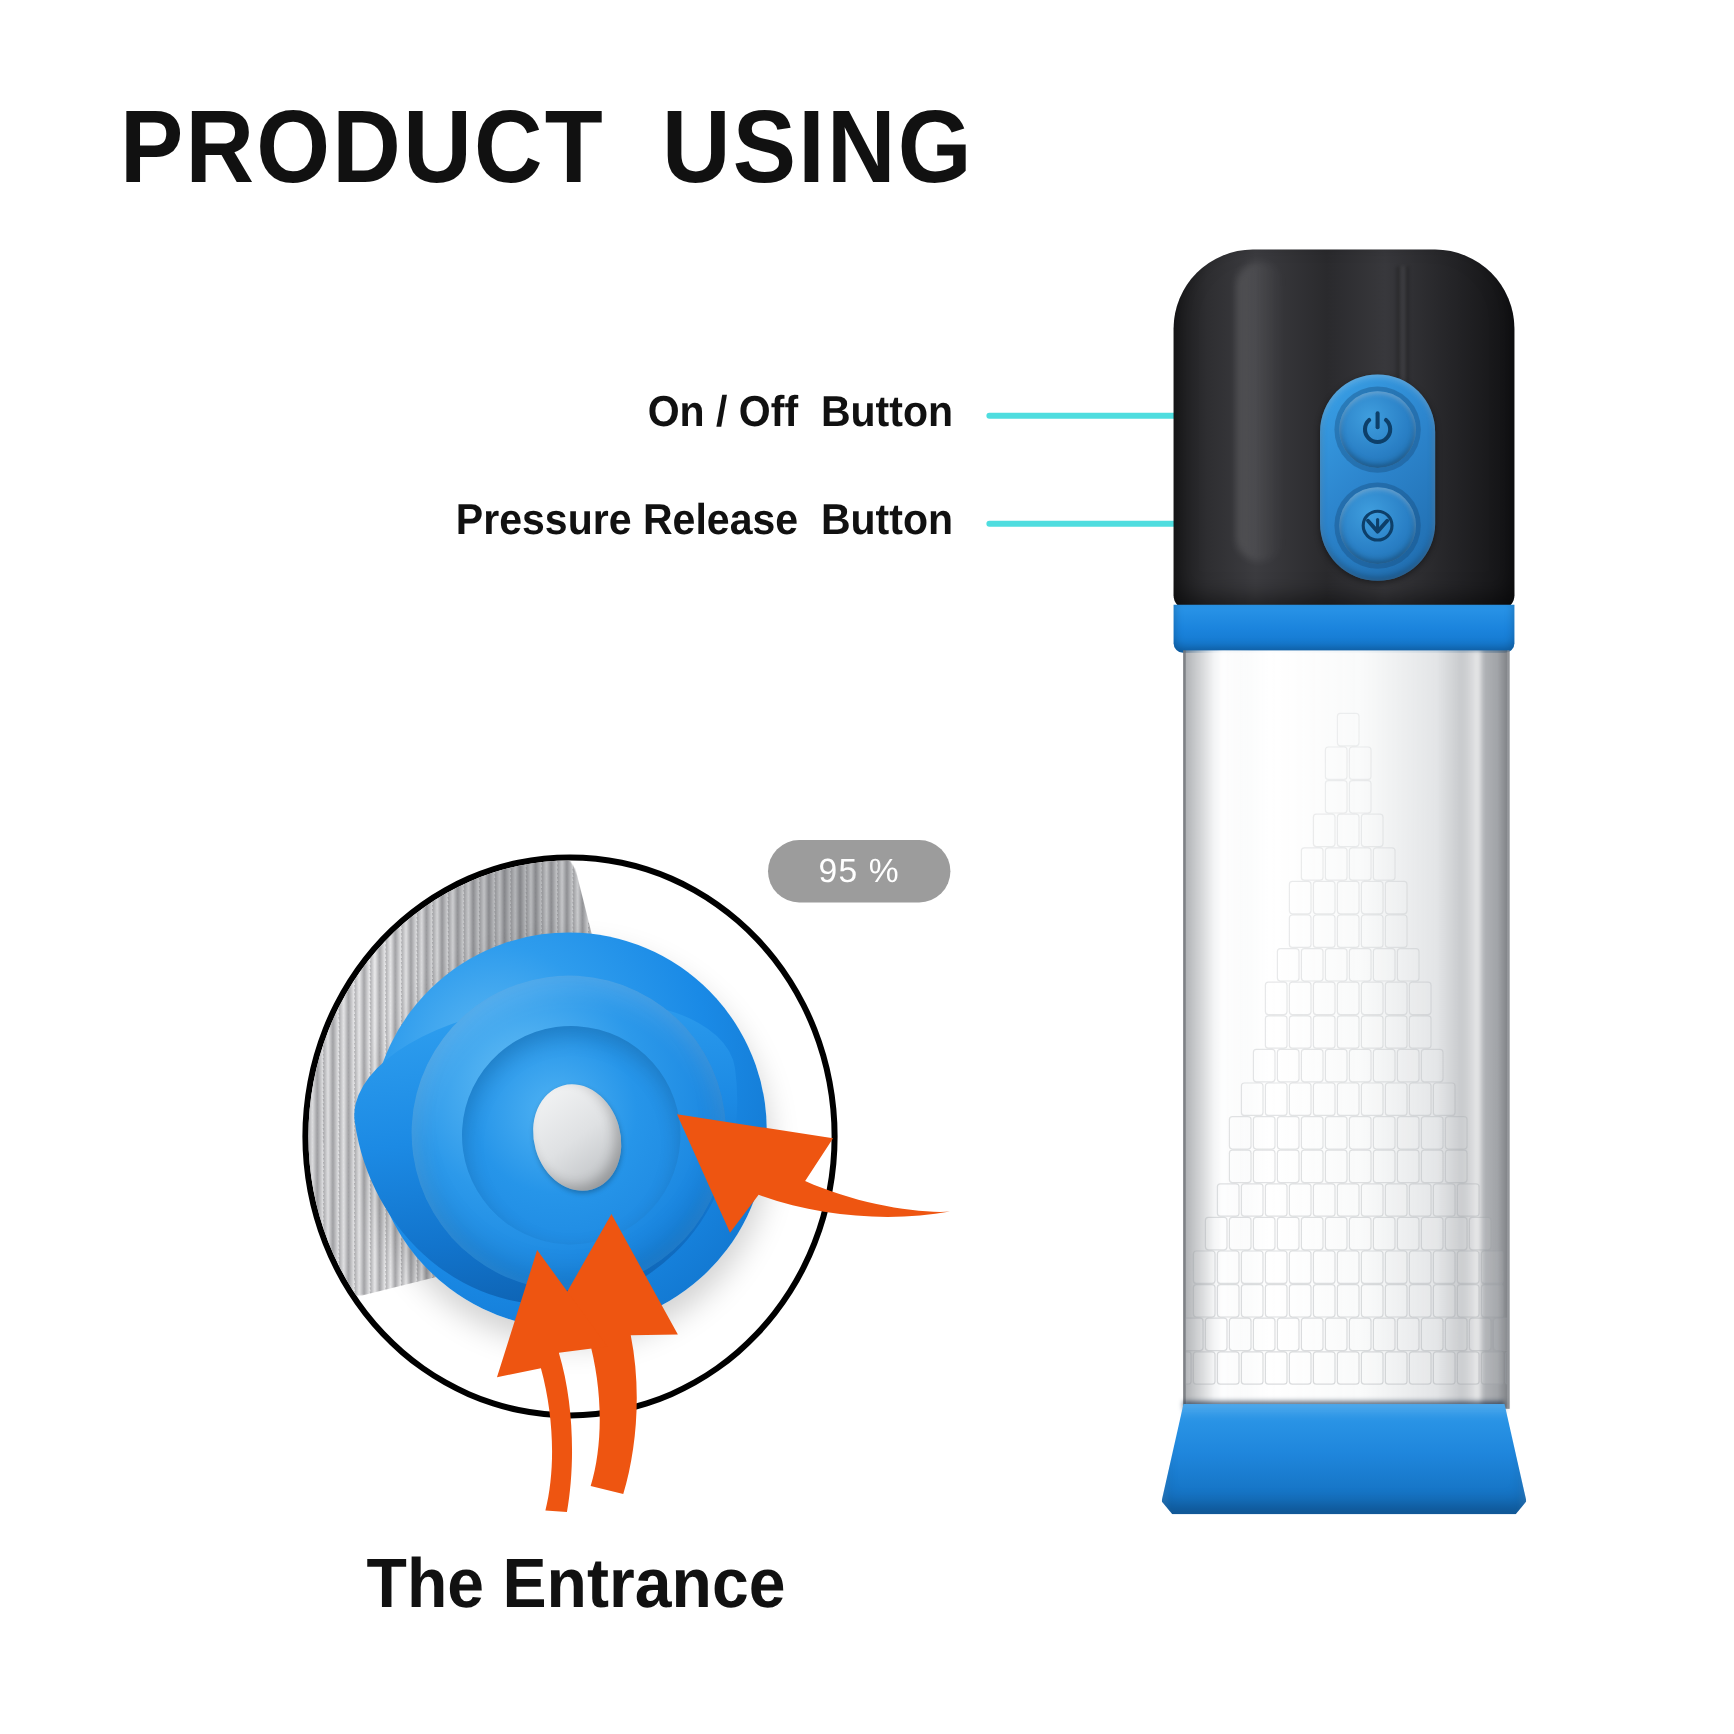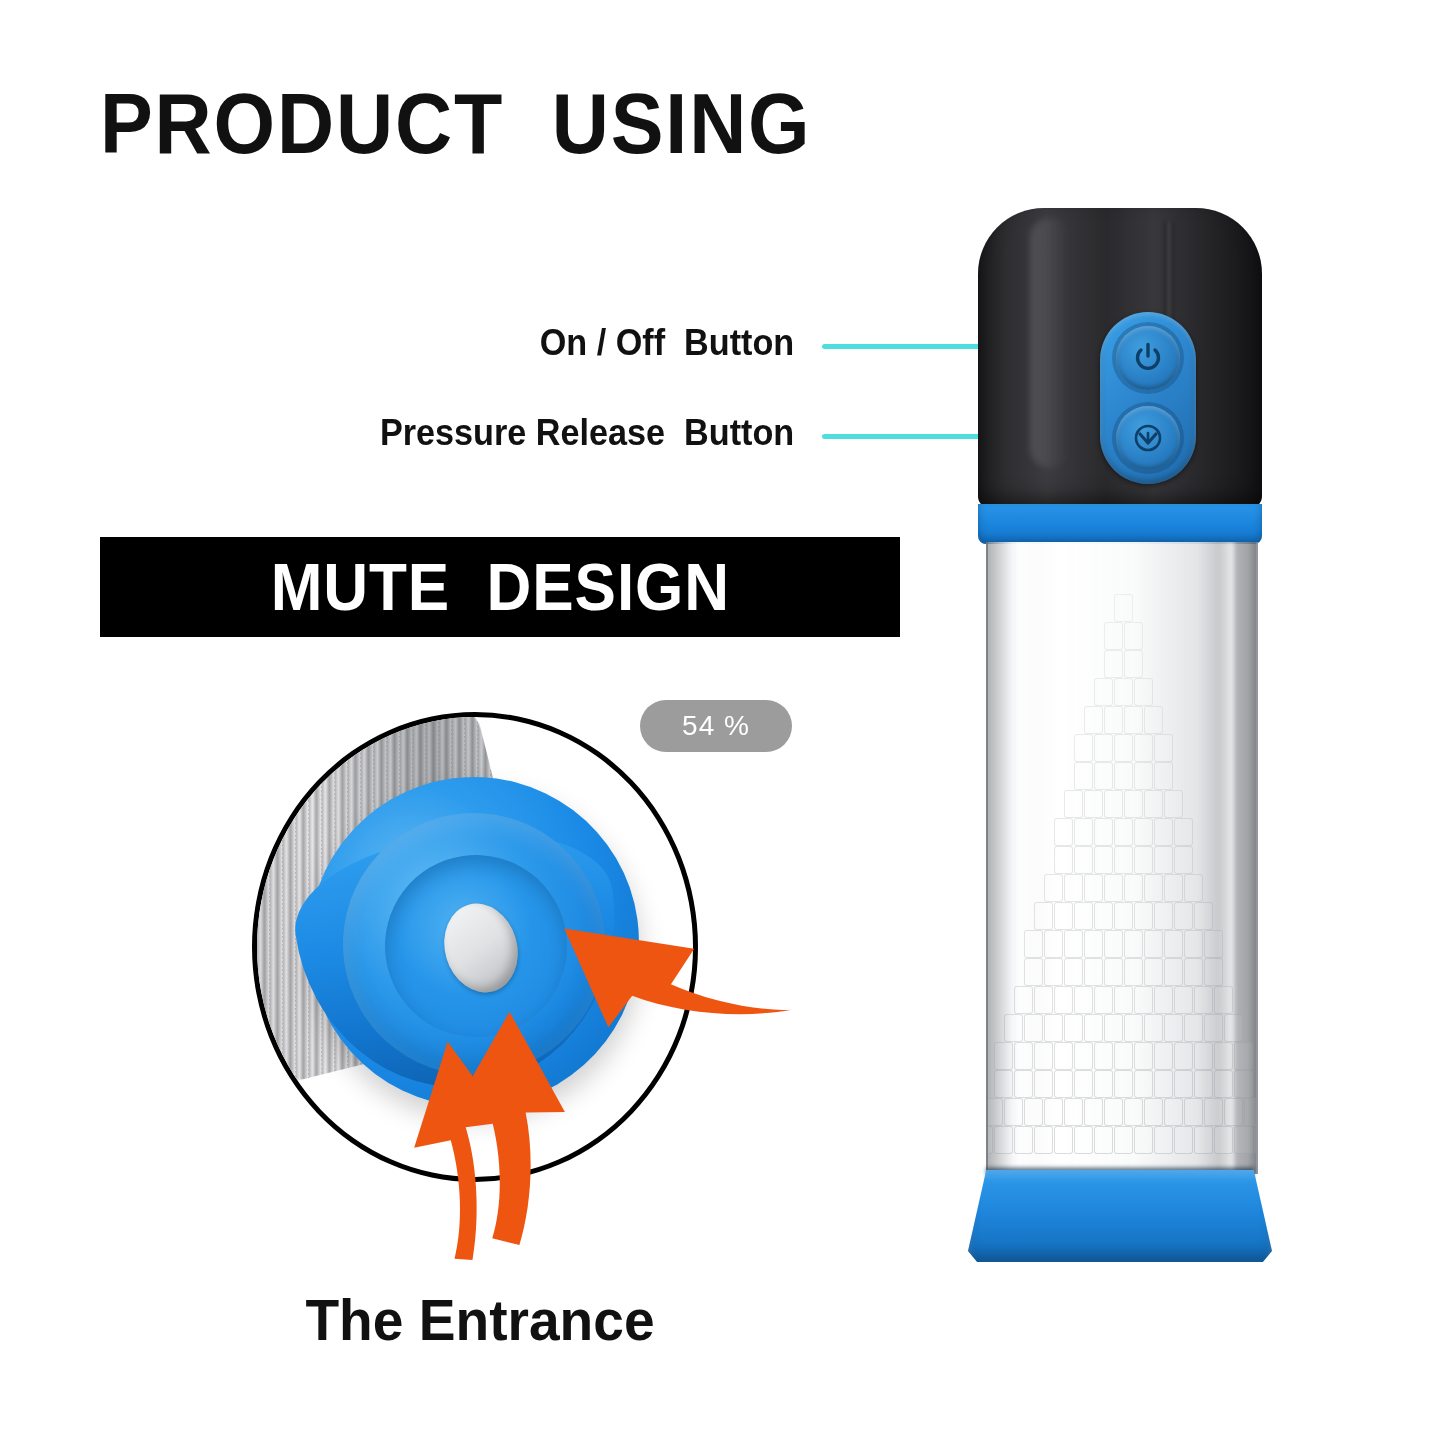--- a/index.html
+++ b/index.html
@@ -388,26 +388,23 @@
 <div id="page">
 
   <div class="page-title">PRODUCT  USING</div>
 
   <div class="callout-label" id="label-onoff">On / Off  Button</div>
   <div class="leader-line" id="leader-onoff"></div>
 
   <div class="callout-label" id="label-release">Pressure Release  Button</div>
   <div class="leader-line" id="leader-release"></div>
 
-  <div class="banner">
-    <span class="banner-text">MUTE  DESIGN</span>
-  </div>
 
   <div class="pill">
-    <span class="pill-text">54 %</span>
+    <span class="pill-text">95 %</span>
   </div>
 
   <div class="entrance-circle">
     <div class="tube-metal"></div>
     <div class="sleeve-outer"></div>
     <div class="sleeve-side"></div>
     <div class="sleeve-ring"></div>
     <div class="sleeve-inner-dish"></div>
     <div class="entrance-hole"></div>
   </div>

